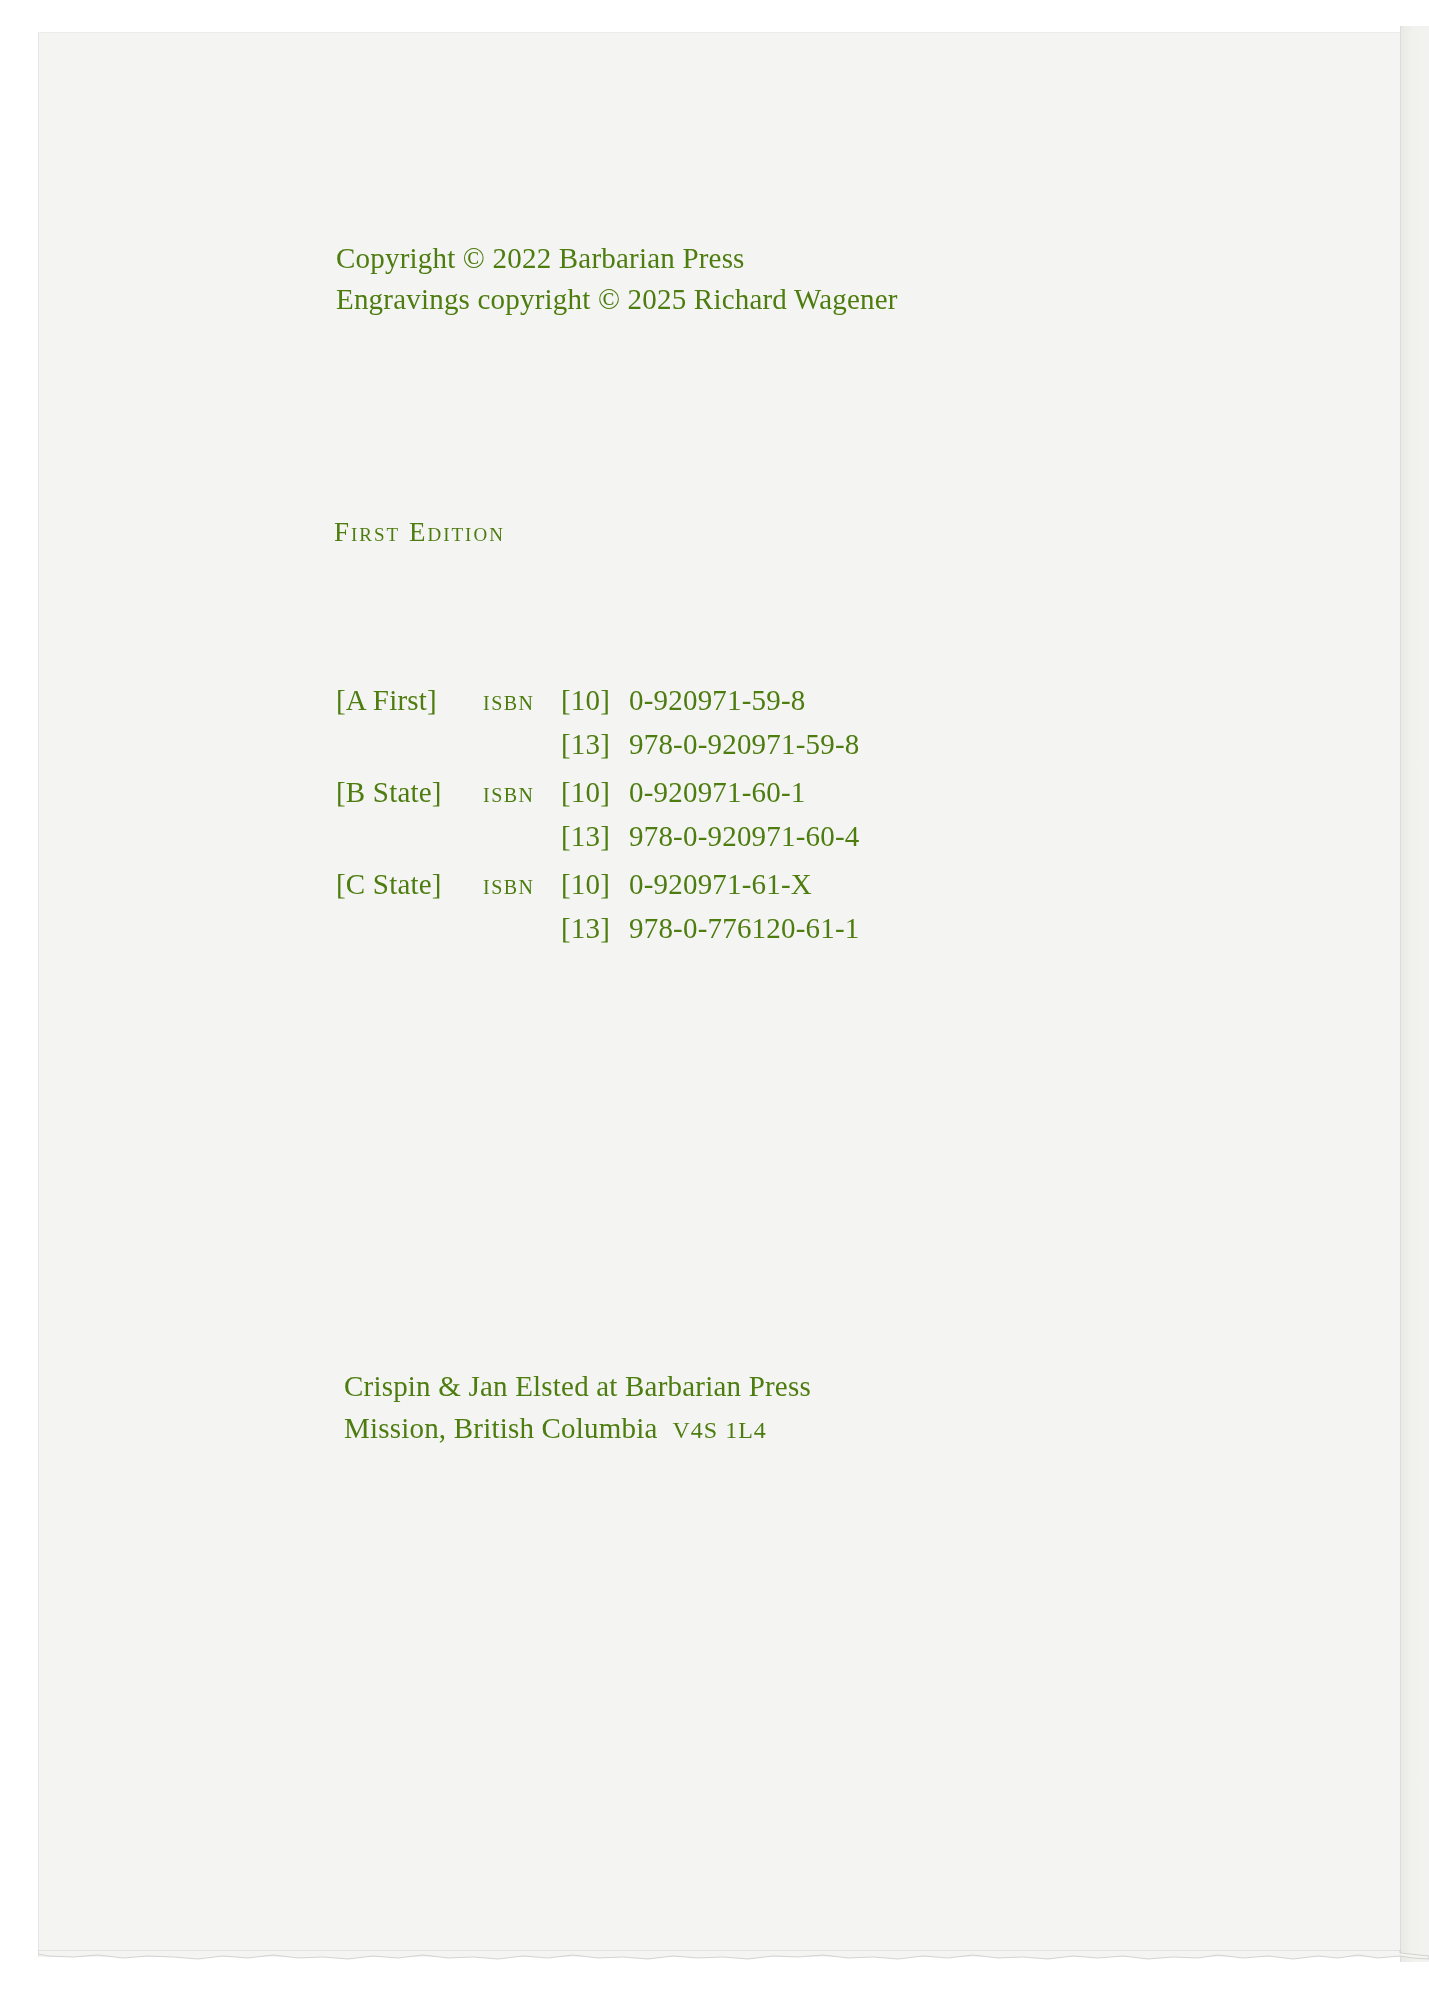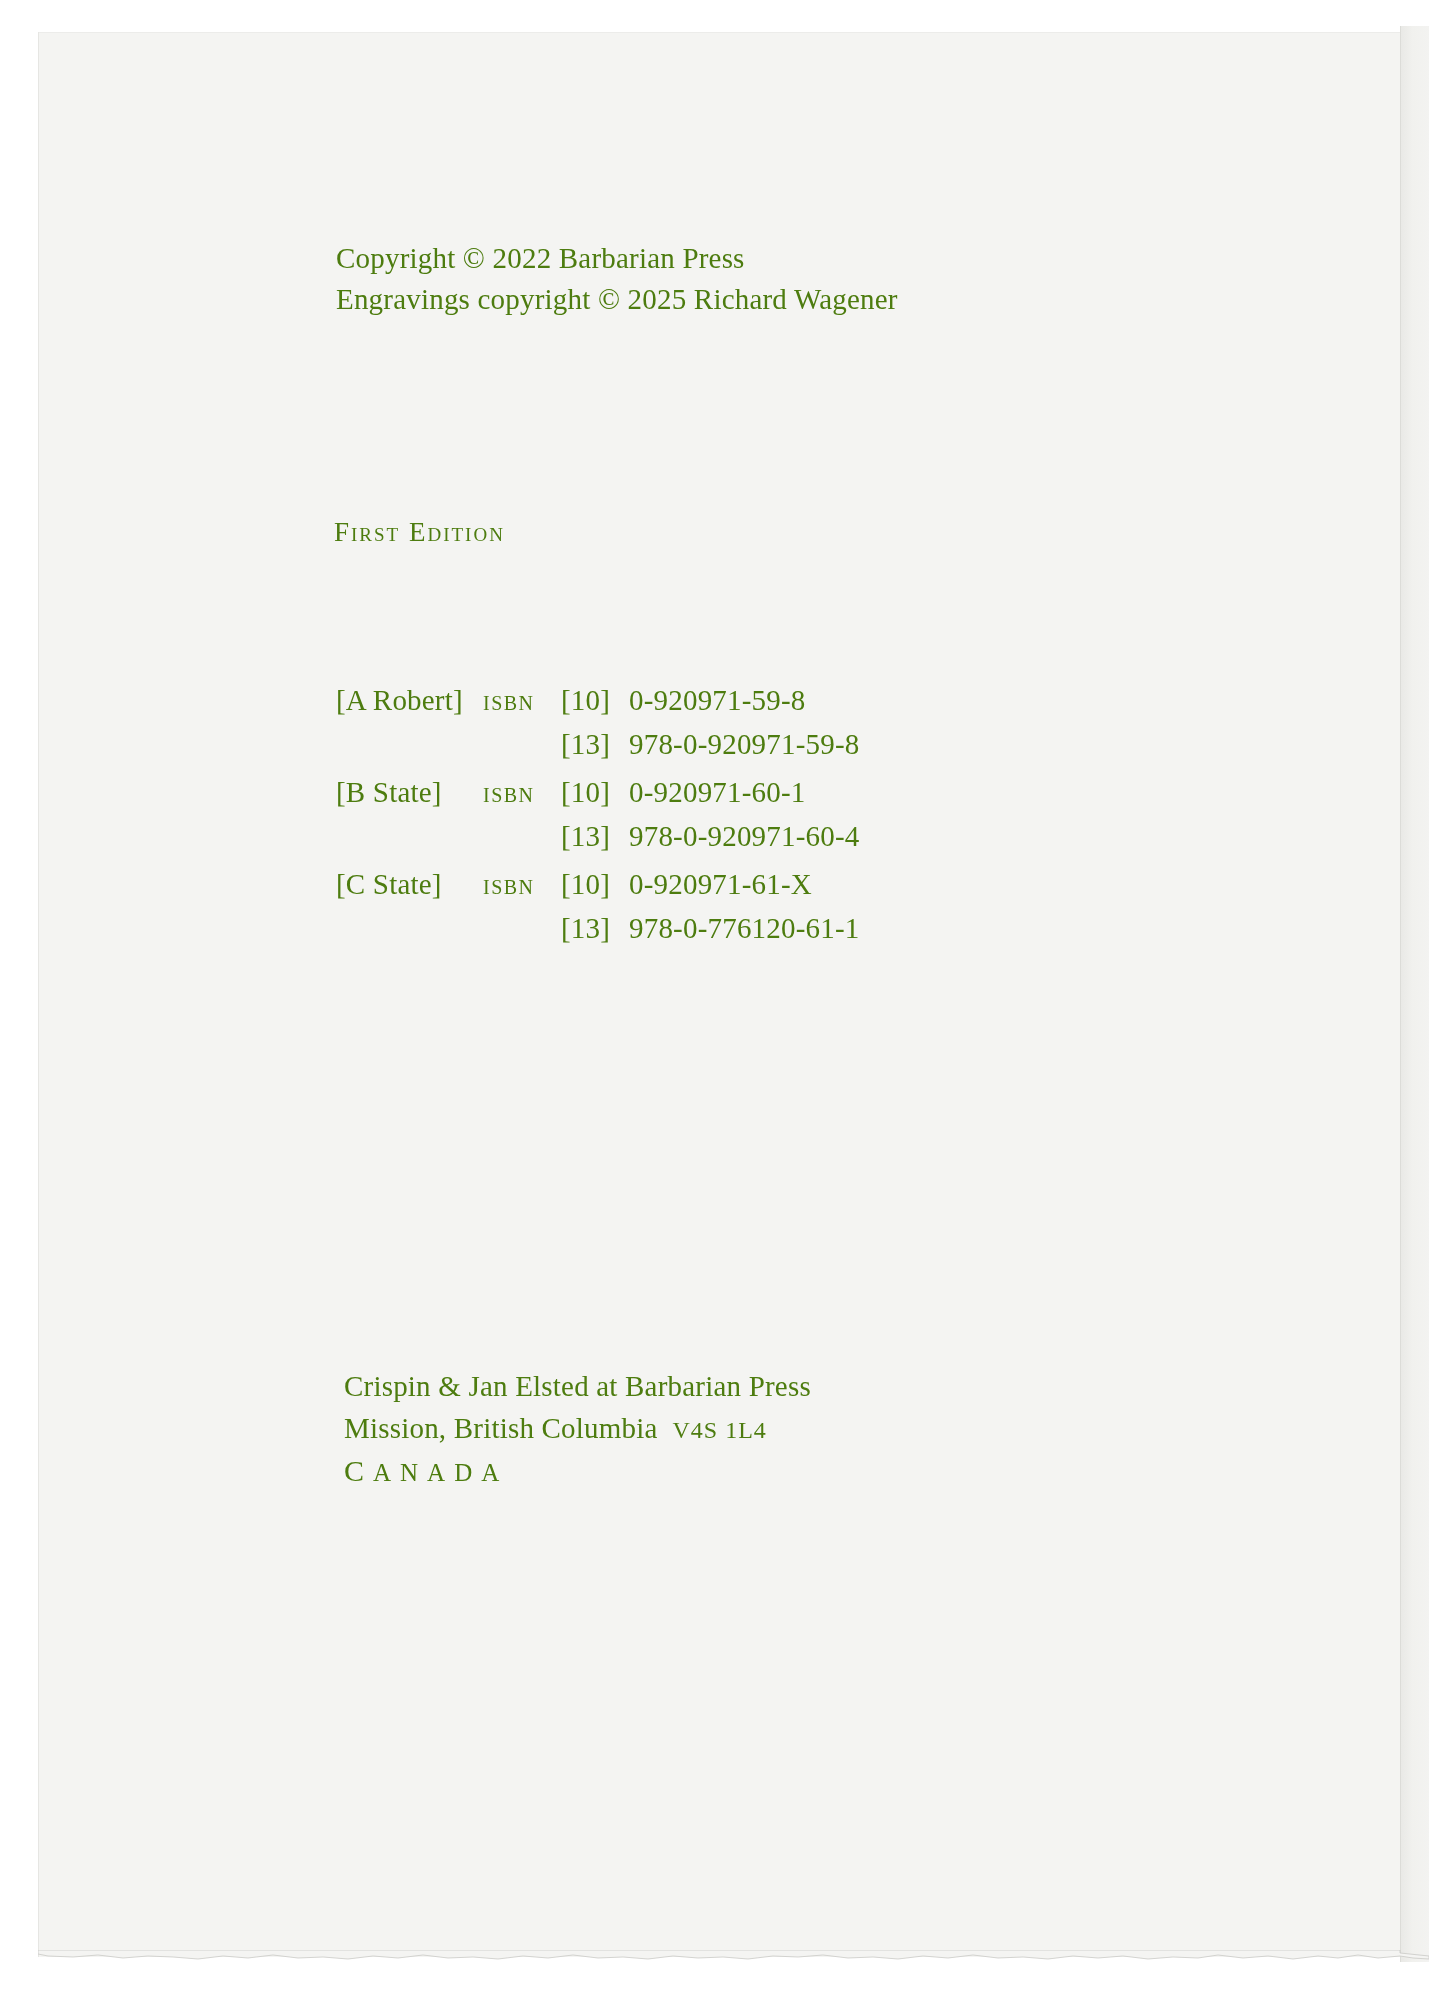--- a/index.html
+++ b/index.html
@@ -96,21 +96,21 @@
 
 <div class="text copyright-block">
   <div>Copyright © 2022 Barbarian Press</div>
   <div>Engravings copyright © 2025 Richard Wagener</div>
 </div>
 
 <div class="text edition">First Edition</div>
 
 <div class="text isbn-block">
   <div class="isbn-row">
-    <span class="state">[A Robert]</span>
+    <span class="state">[A First]</span>
     <span class="isbn-label">ISBN</span>
     <span class="isbn-tag">[10]</span>
     <span class="isbn-num">0-920971-59-8</span>
   </div>
   <div class="isbn-row">
     <span class="state"></span>
     <span class="isbn-label"></span>
     <span class="isbn-tag">[13]</span>
     <span class="isbn-num">978-0-920971-59-8</span>
   </div>
@@ -140,16 +140,13 @@
     <span class="isbn-tag">[13]</span>
     <span class="isbn-num">978-0-776120-61-1</span>
   </div>
 </div>
 
 <div class="text address-block">
   <div class="line">Crispin &amp; Jan Elsted at Barbarian Press</div>
   <div class="line">
     <span>Mission, British Columbia</span>&nbsp;&nbsp;<span class="postcode">V4S 1L4</span>
   </div>
-  <div class="line canada">
-    <span class="initial">C</span><span>ANADA</span>
-  </div>
 </div>
 
 </body></html>

